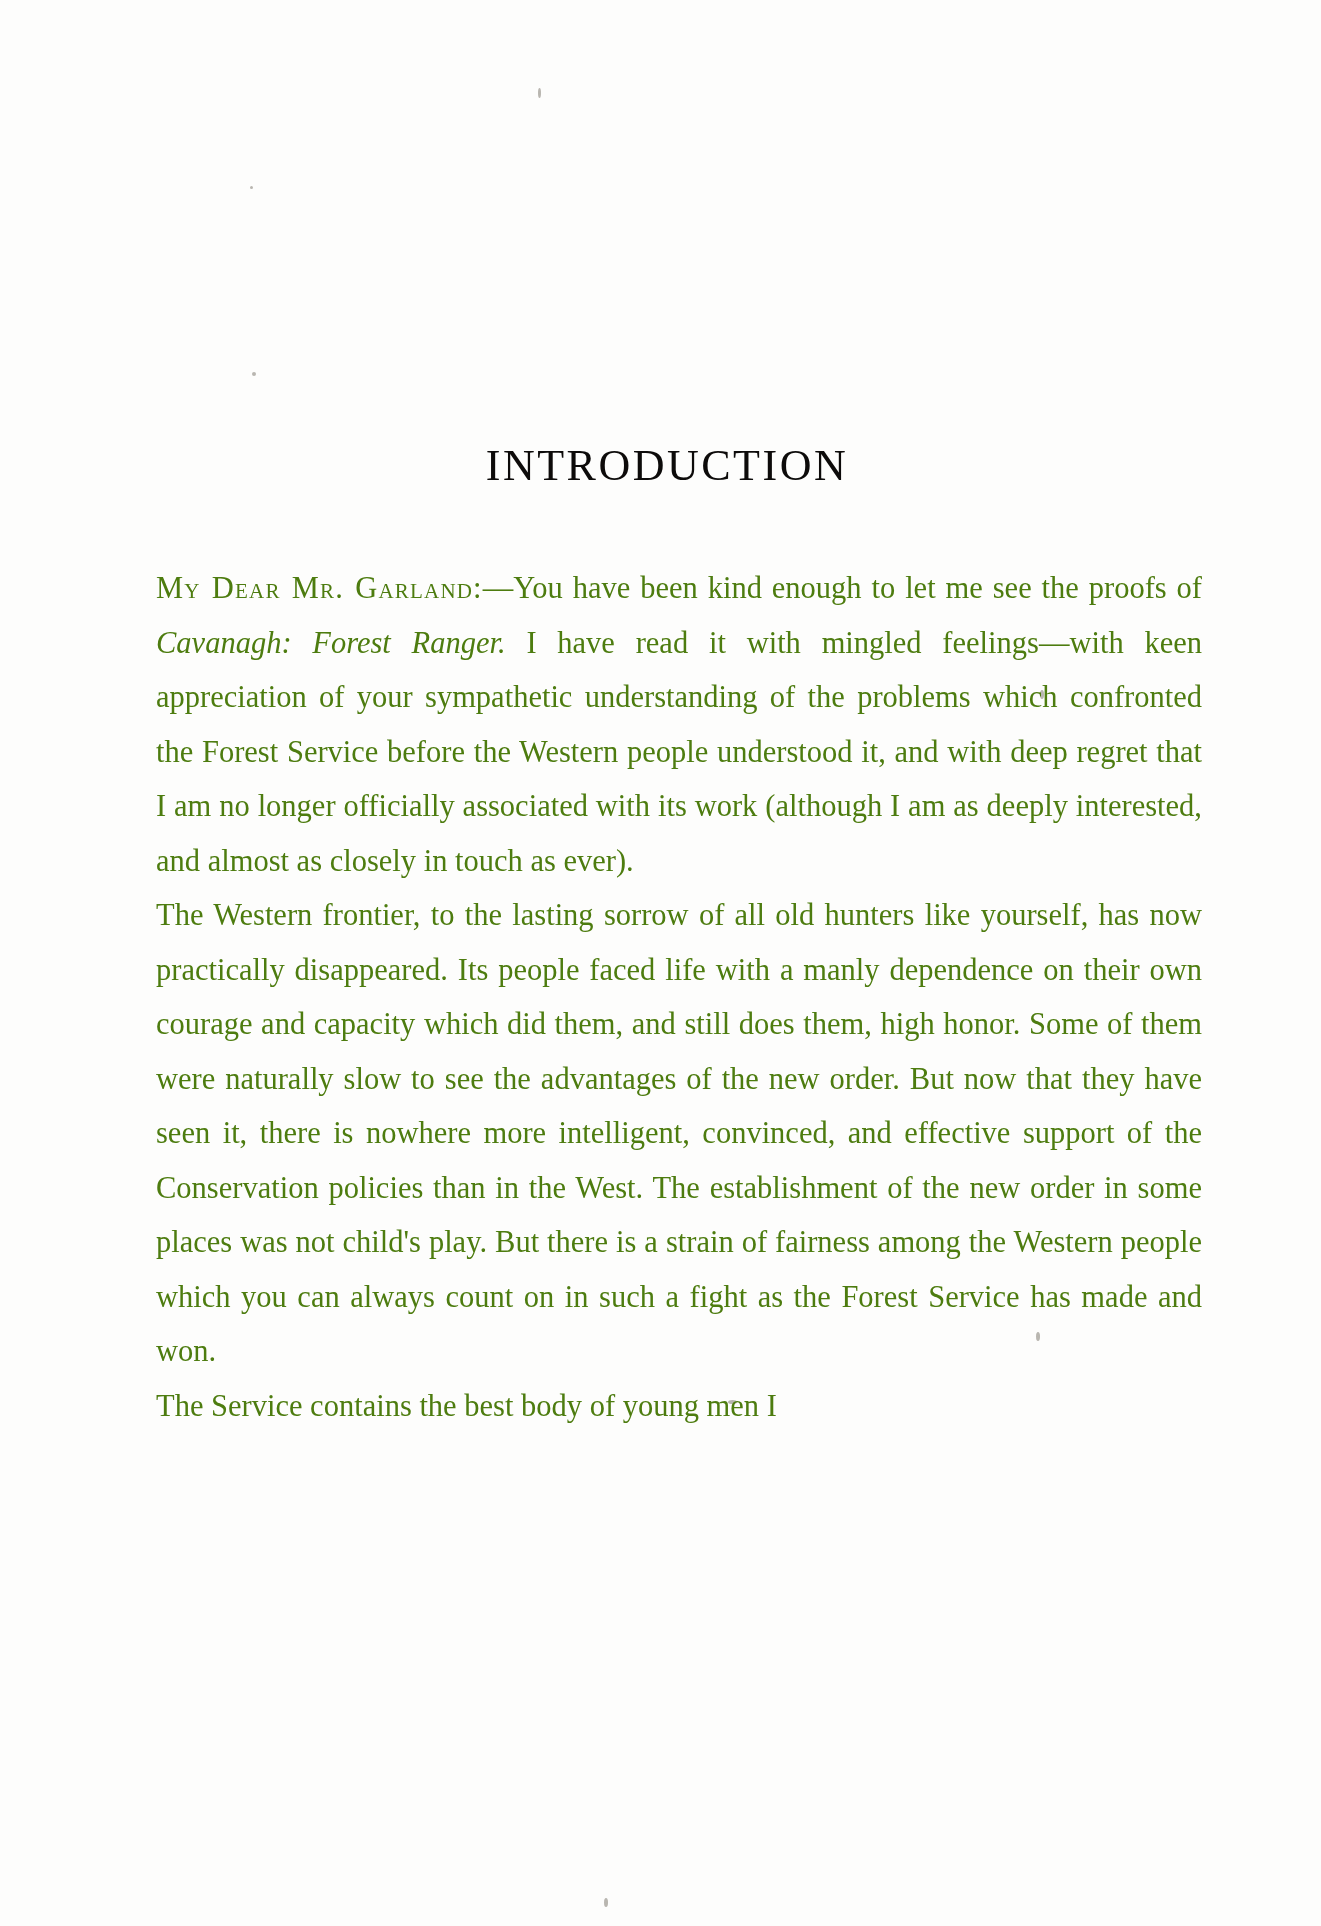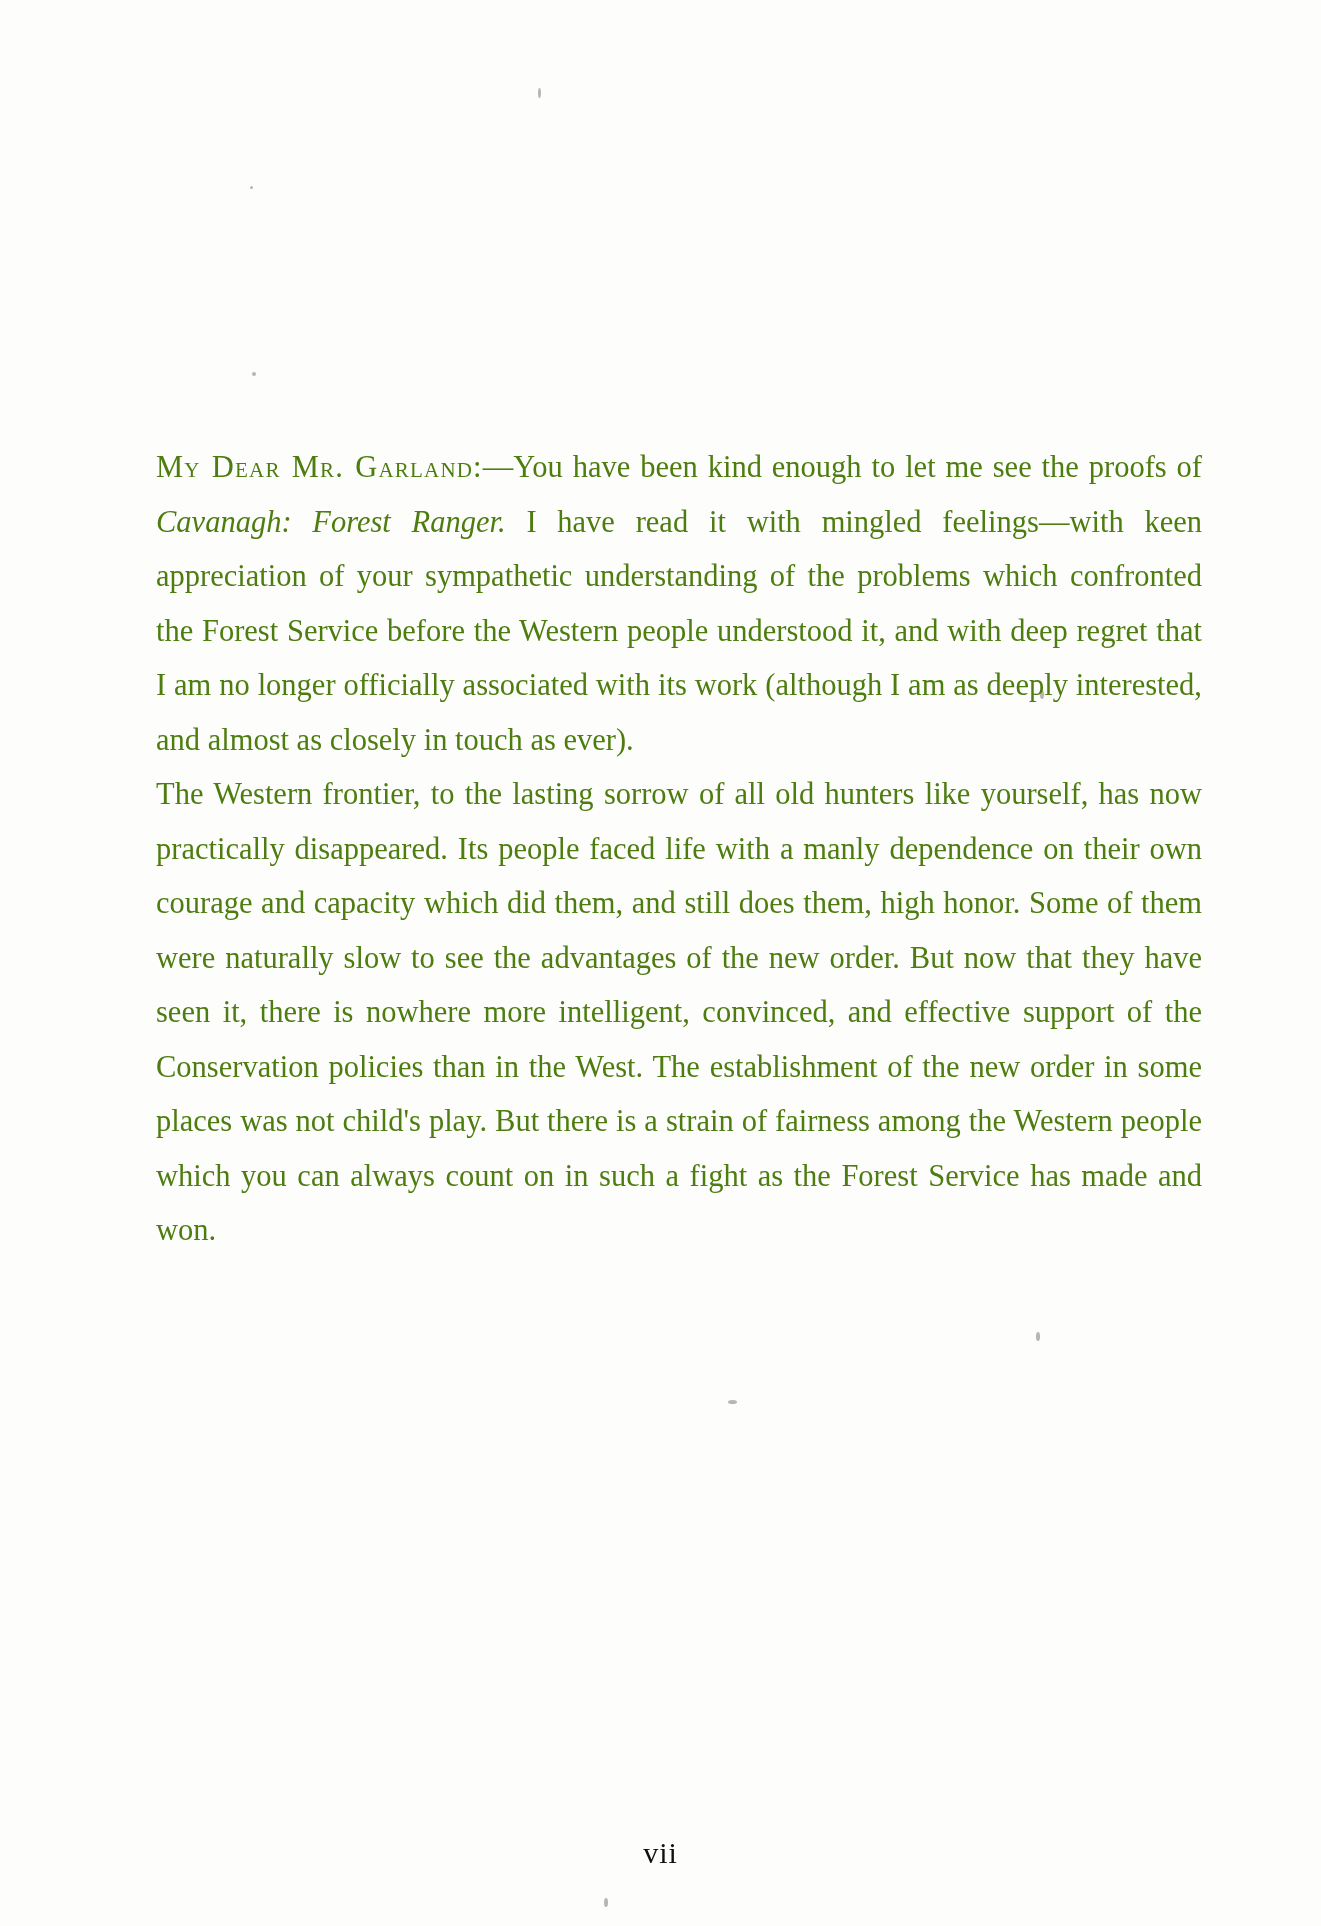--- a/index.html
+++ b/index.html
@@ -101,25 +101,26 @@
   <div class="speck s1"></div>
   <div class="speck s2"></div>
   <div class="speck s3"></div>
   <div class="speck s4"></div>
   <div class="speck s5"></div>
   <div class="speck s6"></div>
   <div class="speck s7"></div>
 
   <div class="text-block">
 
+    <h1 class="page-title">INTRODUCTION</h1>
 
     <p class="para indent">
       <span class="salutation">My Dear Mr. Garland:</span><span>—</span><span>You have been kind enough to let me see the proofs of </span><span class="book-title">Cavanagh: Forest Ranger.</span><span> I have read it with mingled feelings—with keen appreciation of your sympathetic understanding of the problems which confronted the Forest Service before the Western people understood it, and with deep regret that I am no longer officially associated with its work (although I am as deeply interested, and almost as closely in touch as ever).</span>
     </p>
 
     <p class="para indent">The Western frontier, to the lasting sorrow of all old hunters like yourself, has now practically disappeared. Its people faced life with a manly dependence on their own courage and capacity which did them, and still does them, high honor.  Some of them were naturally slow to see the advantages of the new order.  But now that they have seen it, there is nowhere more intelligent, convinced, and effective support of the Conservation policies than in the West.  The establishment of the new order in some places was not child's play.  But there is a strain of fairness among the Western people which you can always count on in such a fight as the Forest Service has made and won.</p>
 
+    <p class="para indent">The Service contains the best body of young men I</p>
 
   </div>
 
-  <div class="folio">vii</div>
 
 </div>
 
 </body></html>

